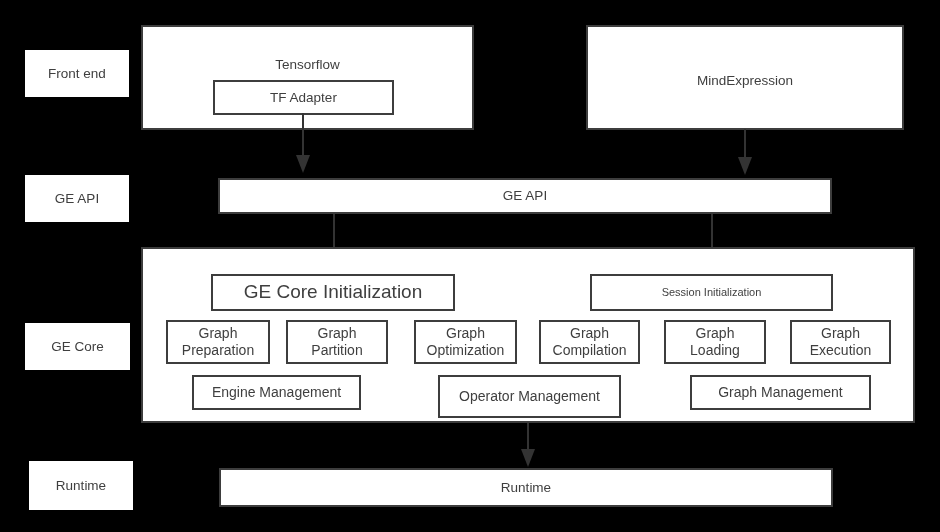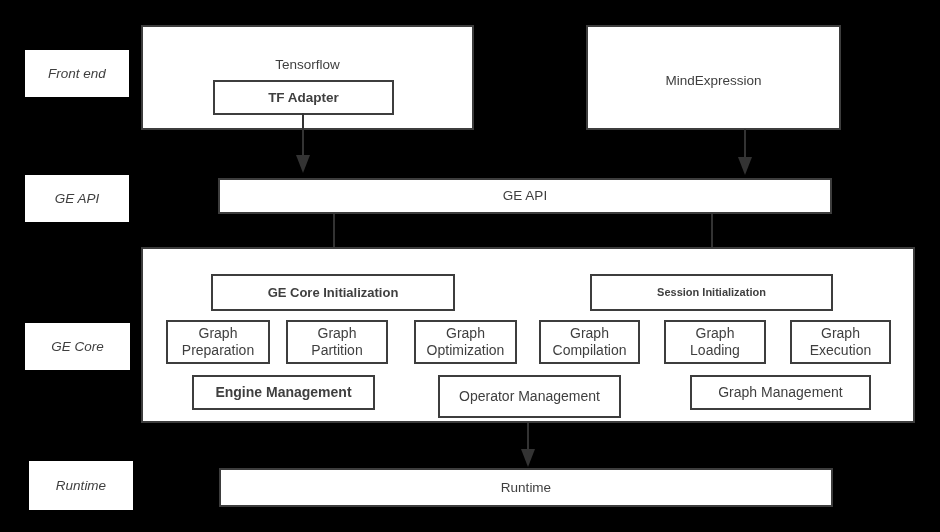--- a/index.html
+++ b/index.html
@@ -32,21 +32,20 @@
     color: #3f3f3f;
     text-align: center;
     line-height: 1.18;
     white-space: pre-line;
   }
 
   
   .rail-label {
     border: none;
     font-size: 13.5px;
-    font-style: italic;
   }
 
   
   .container-box {
     align-items: flex-start;
     justify-content: center;
     padding-top: 0;
   }
   .container-title {
     position: absolute;
@@ -58,21 +57,20 @@
   }
 
   
   .bar {
     font-size: 13.5px;
   }
 
   
   .leaf {
     font-size: 12.5px;
-    font-weight: bold;
   }
   .leaf-small {
     font-size: 14px;
   }
 
   
   .arrow {
     position: absolute;
   }
   .arrow svg {
@@ -101,21 +99,21 @@
     <span>Runtime</span>
   </div>
 
   <div class="box container-box" style="left:141px; top:25px; width:333px; height:105px;">
     <div class="container-title" style="top:30px;">Tensorflow</div>
   </div>
   <div class="box leaf" style="left:213px; top:80px; width:181px; height:35px; font-size:13.5px;">
     <span>TF Adapter</span>
   </div>
 
-  <div class="box container-box" style="left:586px; top:25px; width:255px; height:105px;">
+  <div class="box container-box" style="left:586px; top:25px; width:318px; height:105px;">
     <div class="container-title" style="top:46px;">MindExpression</div>
   </div>
 
   <div class="arrow" style="left:291px; top:113px;">
     <svg width="24" height="62" viewBox="0 0 24 62">
       <line x1="12" y1="0" x2="12" y2="46" stroke="#333333" stroke-width="2"></line>
       <polygon points="12,60 5,42 19,42" fill="#333333"></polygon>
     </svg>
   </div>
 
@@ -139,21 +137,21 @@
 
   <div class="arrow" style="left:700px; top:214px;">
     <svg width="24" height="62" viewBox="0 0 24 62">
       <line x1="12" y1="0" x2="12" y2="46" stroke="#333333" stroke-width="2"></line>
       <polygon points="12,60 5,42 19,42" fill="#333333"></polygon>
     </svg>
   </div>
 
   <div class="box container-box" style="left:141px; top:247px; width:774px; height:176px;"></div>
 
-  <div class="box leaf" style="left:211px; top:274px; width:244px; height:37px; font-size:13px;">
+  <div class="box leaf" style="left:211px; top:274px; width:244px; height:37px; font-size:19px;">
     <span>GE Core Initialization</span>
   </div>
   <div class="box leaf" style="left:590px; top:274px; width:243px; height:37px; font-size:11px;">
     <span>Session Initialization</span>
   </div>
 
   <div class="box leaf-small" style="left:166px; top:320px; width:104px; height:44px;">
     <span>Graph
 Preparation</span>
   </div>
@@ -171,21 +169,21 @@
   </div>
   <div class="box leaf-small" style="left:664px; top:320px; width:102px; height:44px;">
     <span>Graph
 Loading</span>
   </div>
   <div class="box leaf-small" style="left:790px; top:320px; width:101px; height:44px;">
     <span>Graph
 Execution</span>
   </div>
 
-  <div class="box leaf-small" style="left:192px; top:375px; width:183px; height:35px;font-weight:bold;">
+  <div class="box leaf-small" style="left:192px; top:375px; width:169px; height:35px;">
     <span>Engine Management</span>
   </div>
   <div class="box leaf-small" style="left:438px; top:375px; width:183px; height:43px;">
     <span>Operator Management</span>
   </div>
   <div class="box leaf-small" style="left:690px; top:375px; width:181px; height:35px;">
     <span>Graph Management</span>
   </div>
 
   <div class="arrow" style="left:516px; top:423px;">

